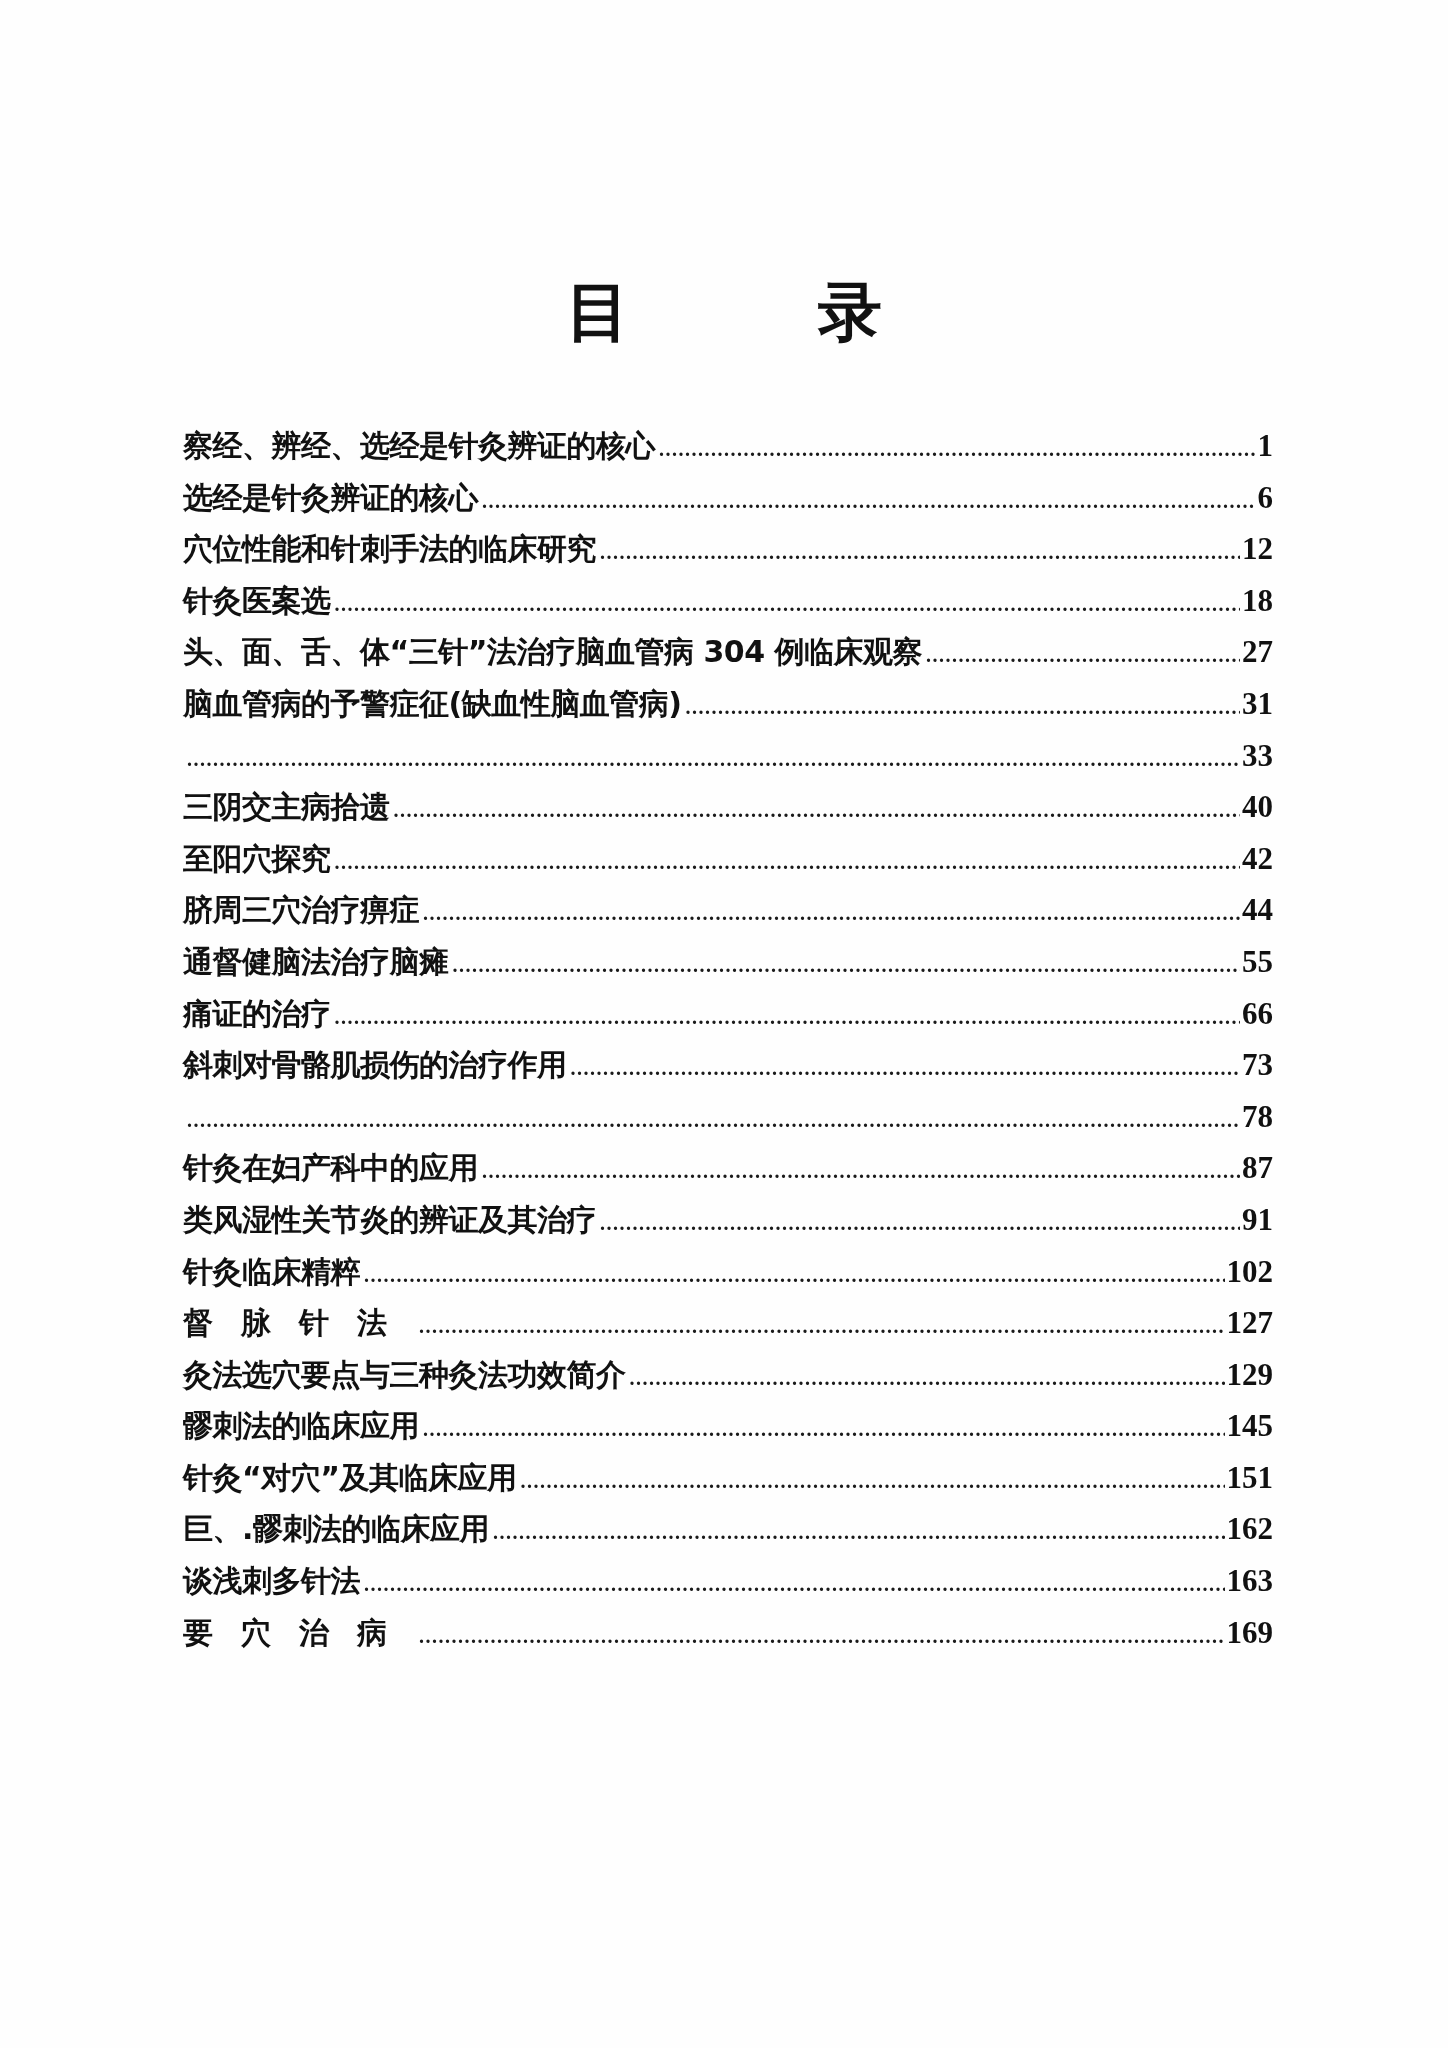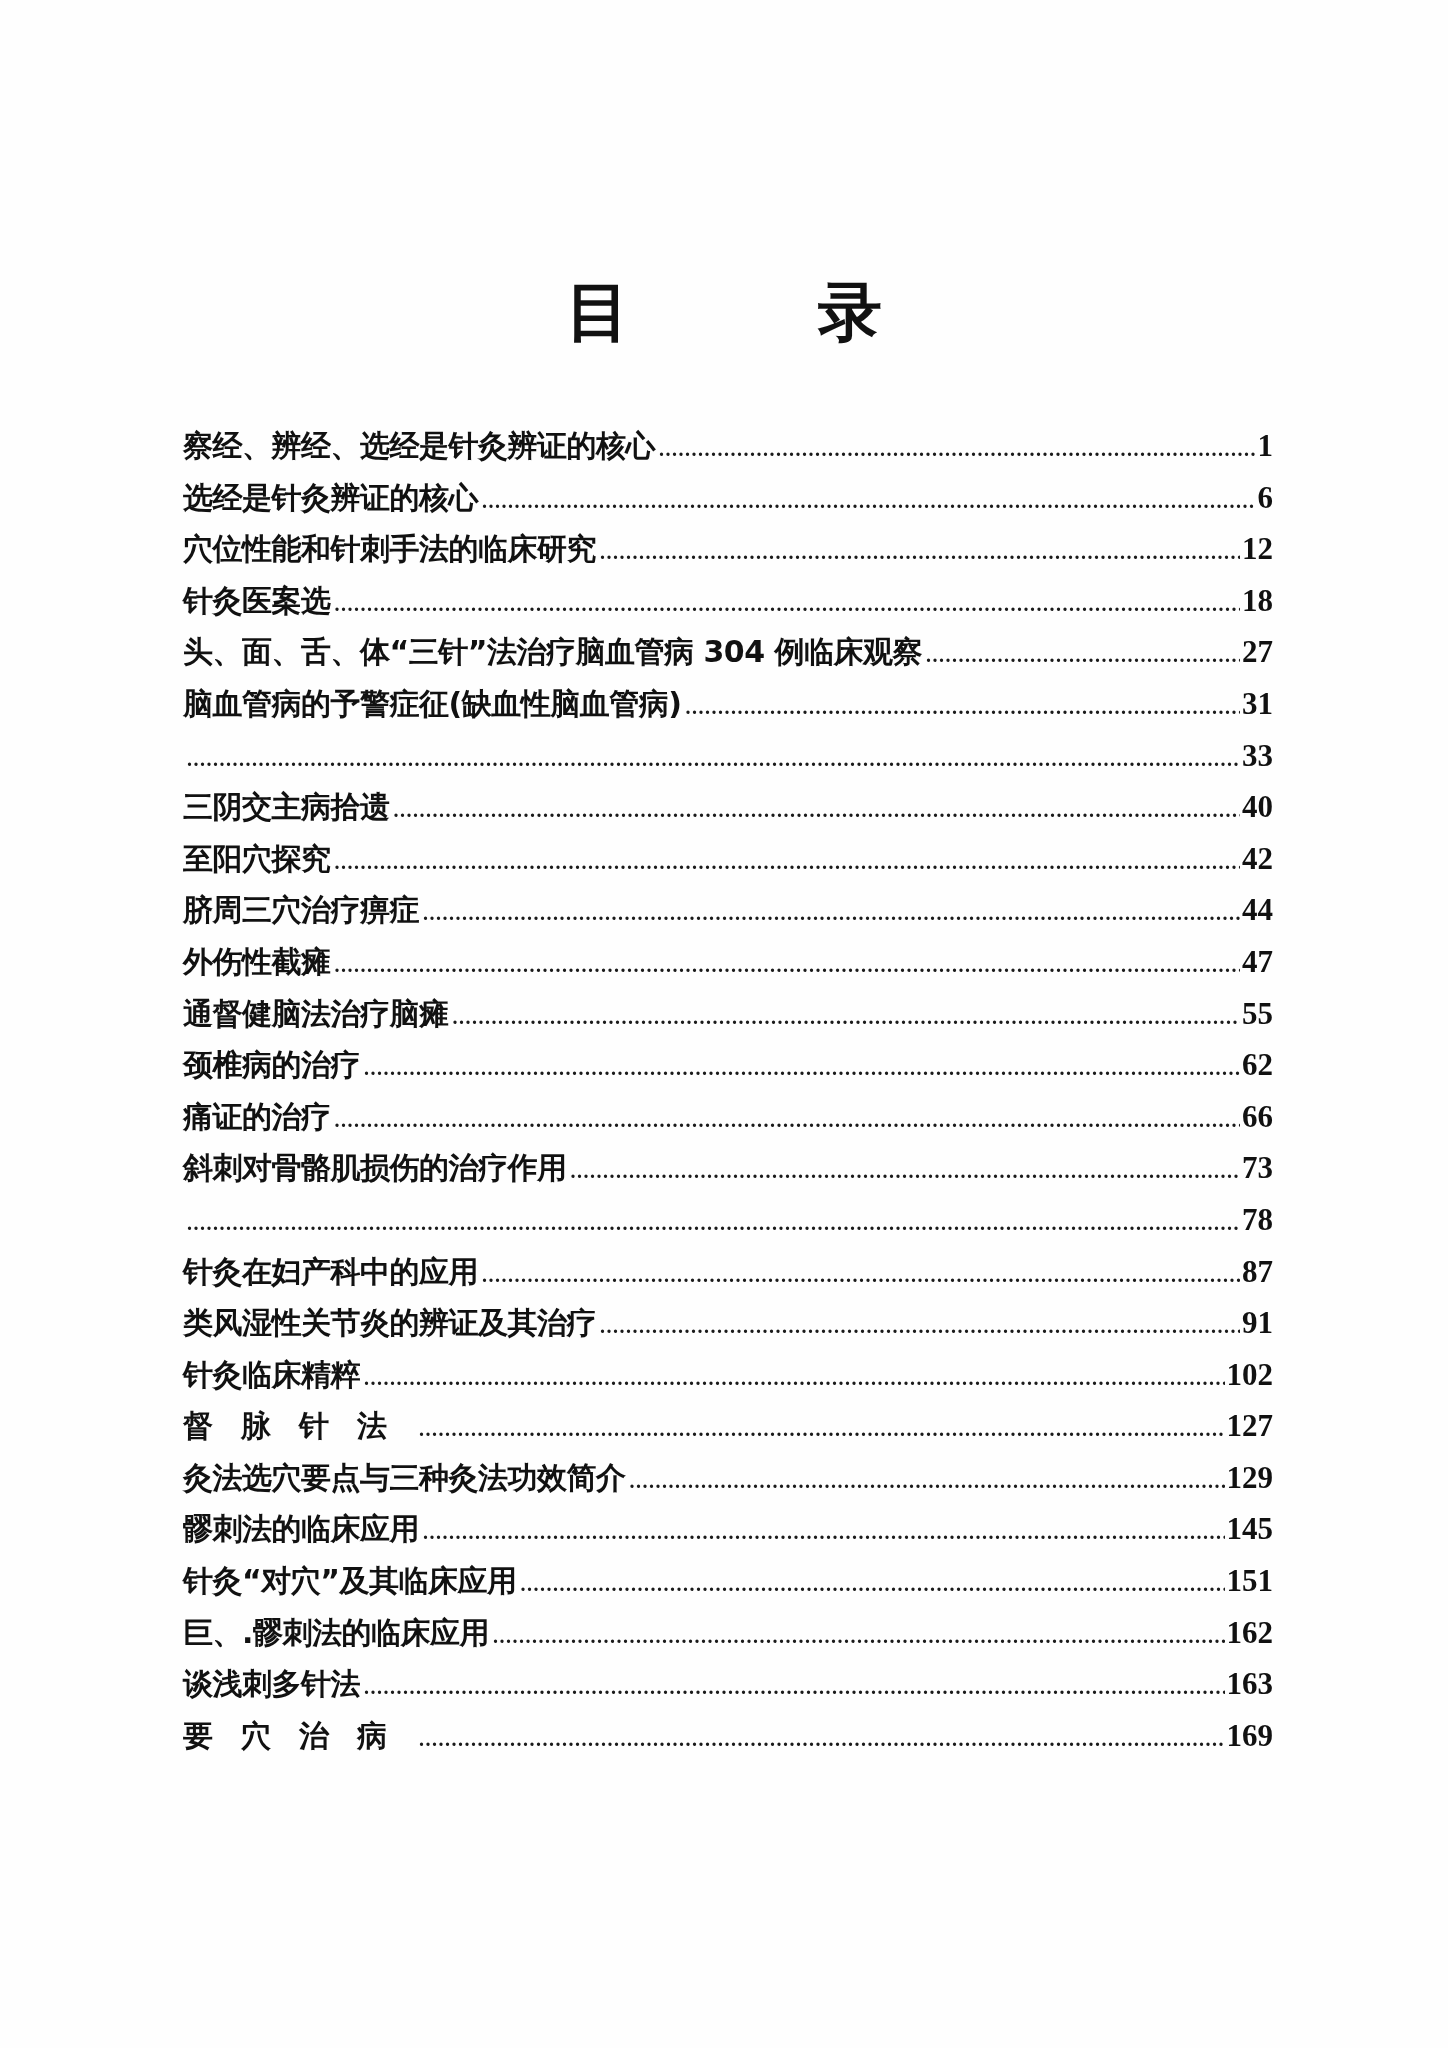--- a/index.html
+++ b/index.html
@@ -135,33 +135,23 @@
         <span class="toc-title">至阳穴探究</span>
         <span class="toc-dots"></span>
         <span class="toc-page">42</span>
       </div>
     <div class="toc-row">
         <span class="toc-title">脐周三穴治疗痹症</span>
         <span class="toc-dots"></span>
         <span class="toc-page">44</span>
       </div>
     <div class="toc-row">
-        <span class="toc-title">外伤性截瘫</span>
-        <span class="toc-dots"></span>
-        <span class="toc-page">47</span>
-      </div>
-    <div class="toc-row">
         <span class="toc-title">通督健脑法治疗脑瘫</span>
         <span class="toc-dots"></span>
         <span class="toc-page">55</span>
-      </div>
-    <div class="toc-row">
-        <span class="toc-title">颈椎病的治疗</span>
-        <span class="toc-dots"></span>
-        <span class="toc-page">62</span>
       </div>
     <div class="toc-row">
         <span class="toc-title">痛证的治疗</span>
         <span class="toc-dots"></span>
         <span class="toc-page">66</span>
       </div>
     <div class="toc-row">
         <span class="toc-title">斜刺对骨骼肌损伤的治疗作用</span>
         <span class="toc-dots"></span>
         <span class="toc-page">73</span>

